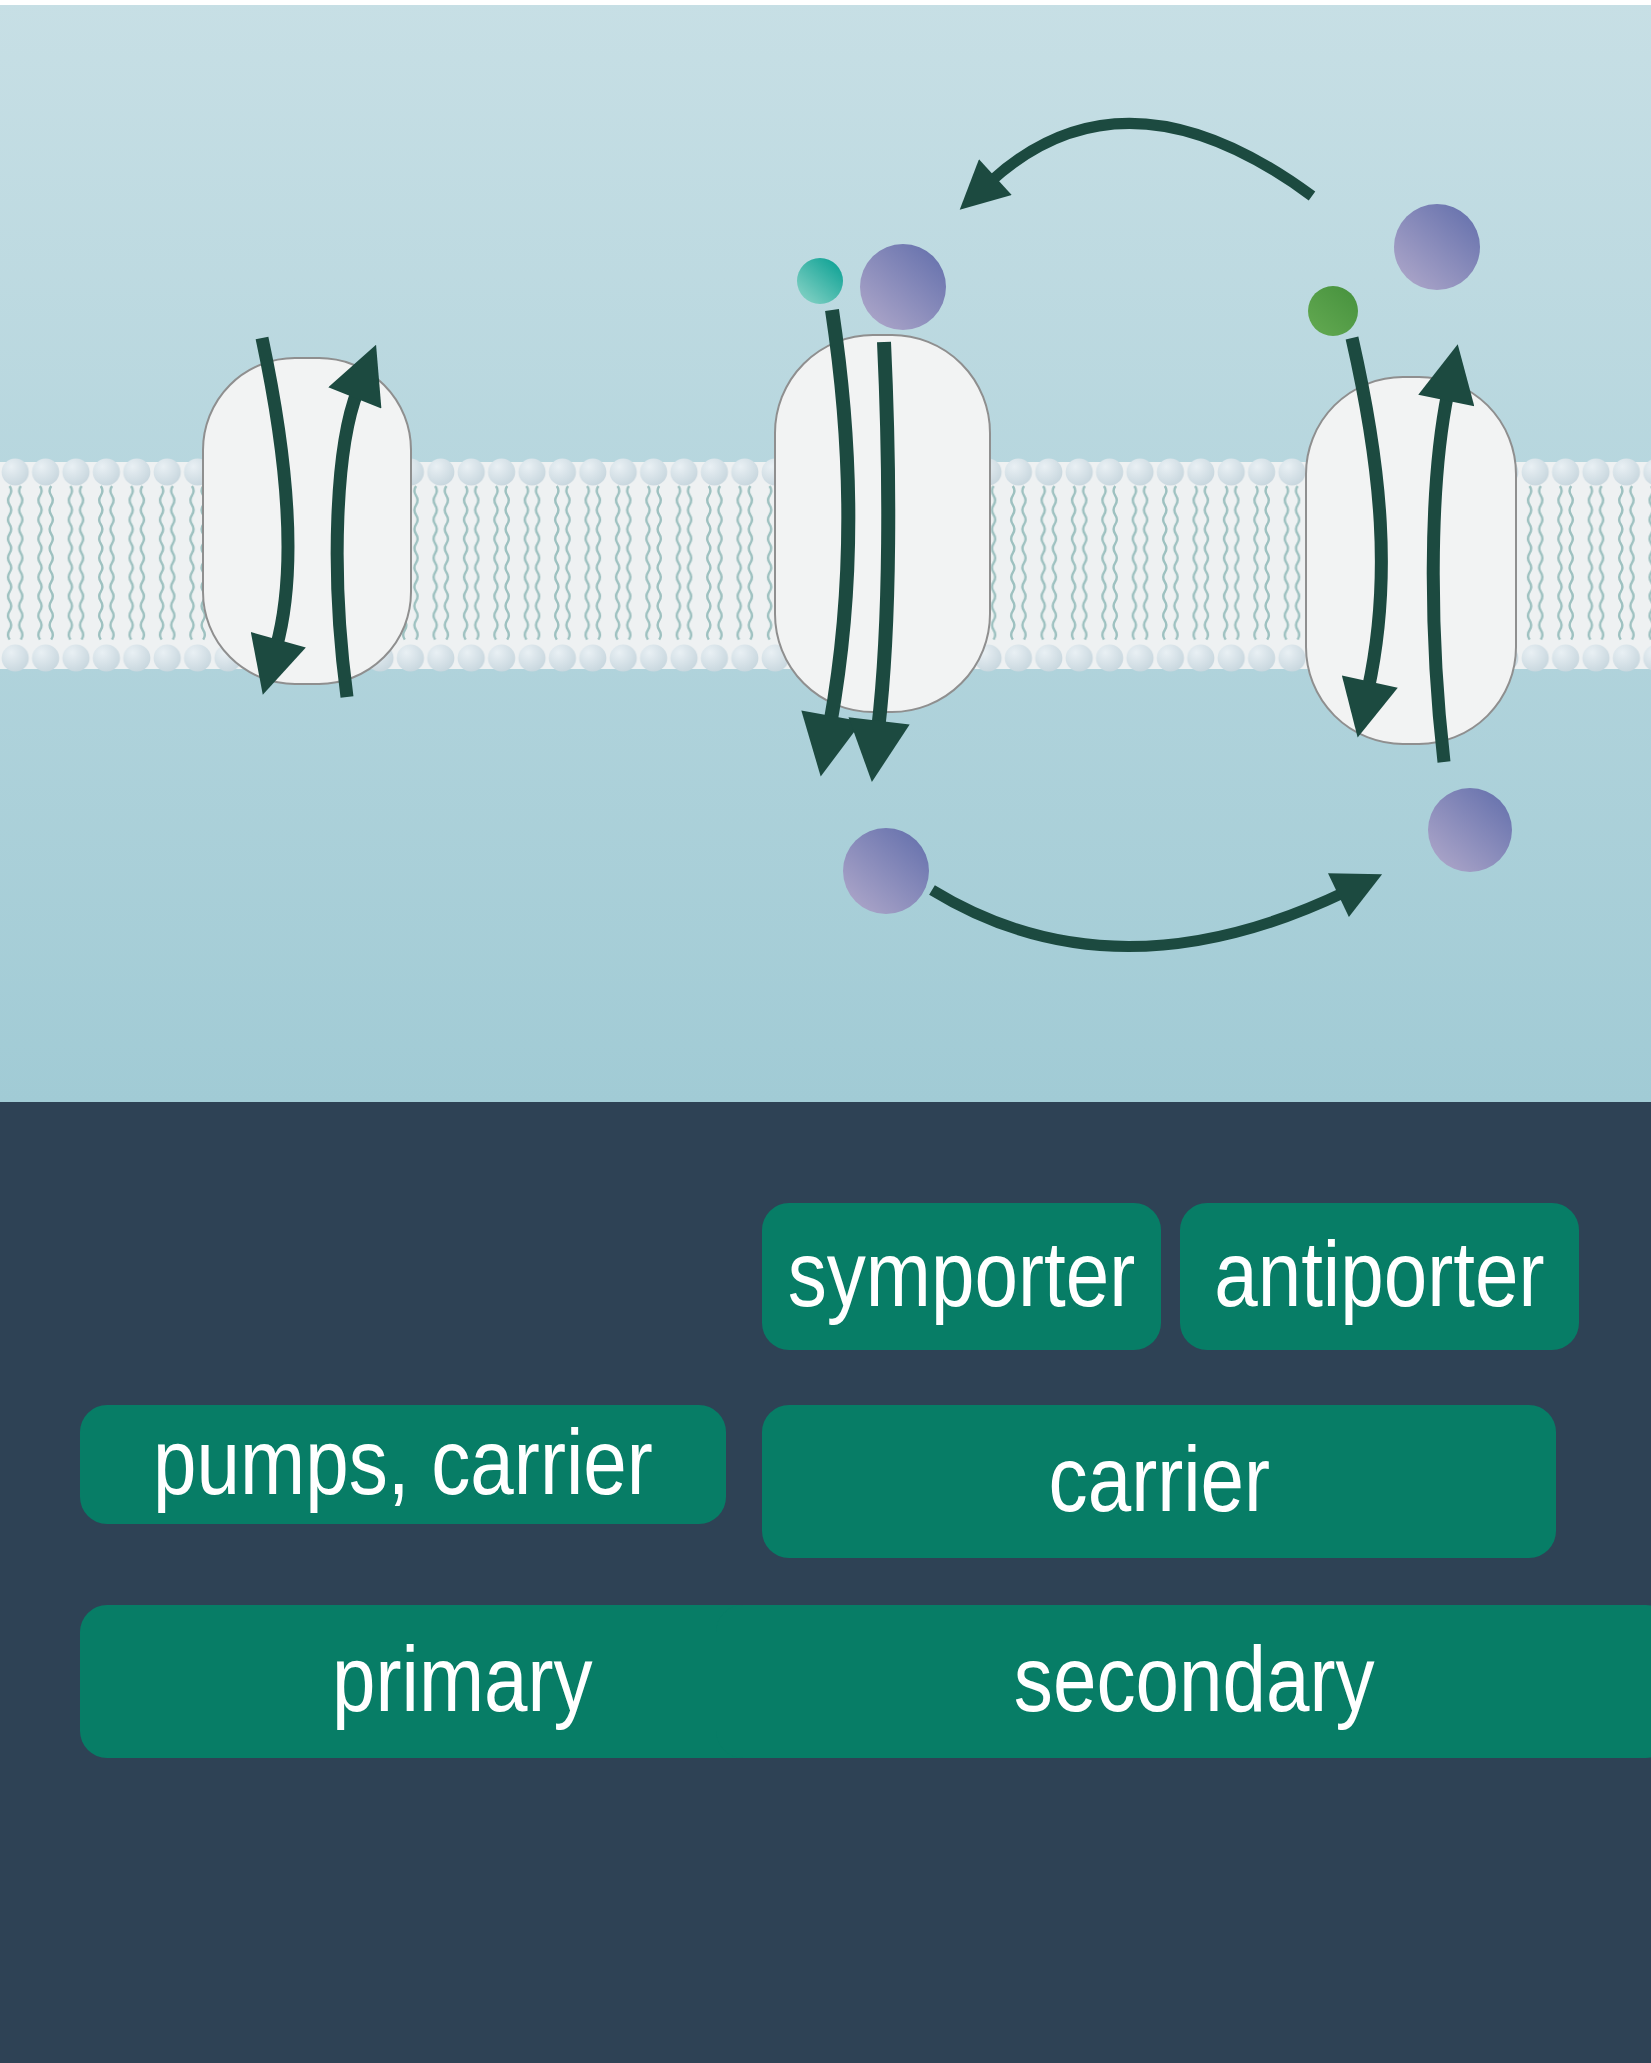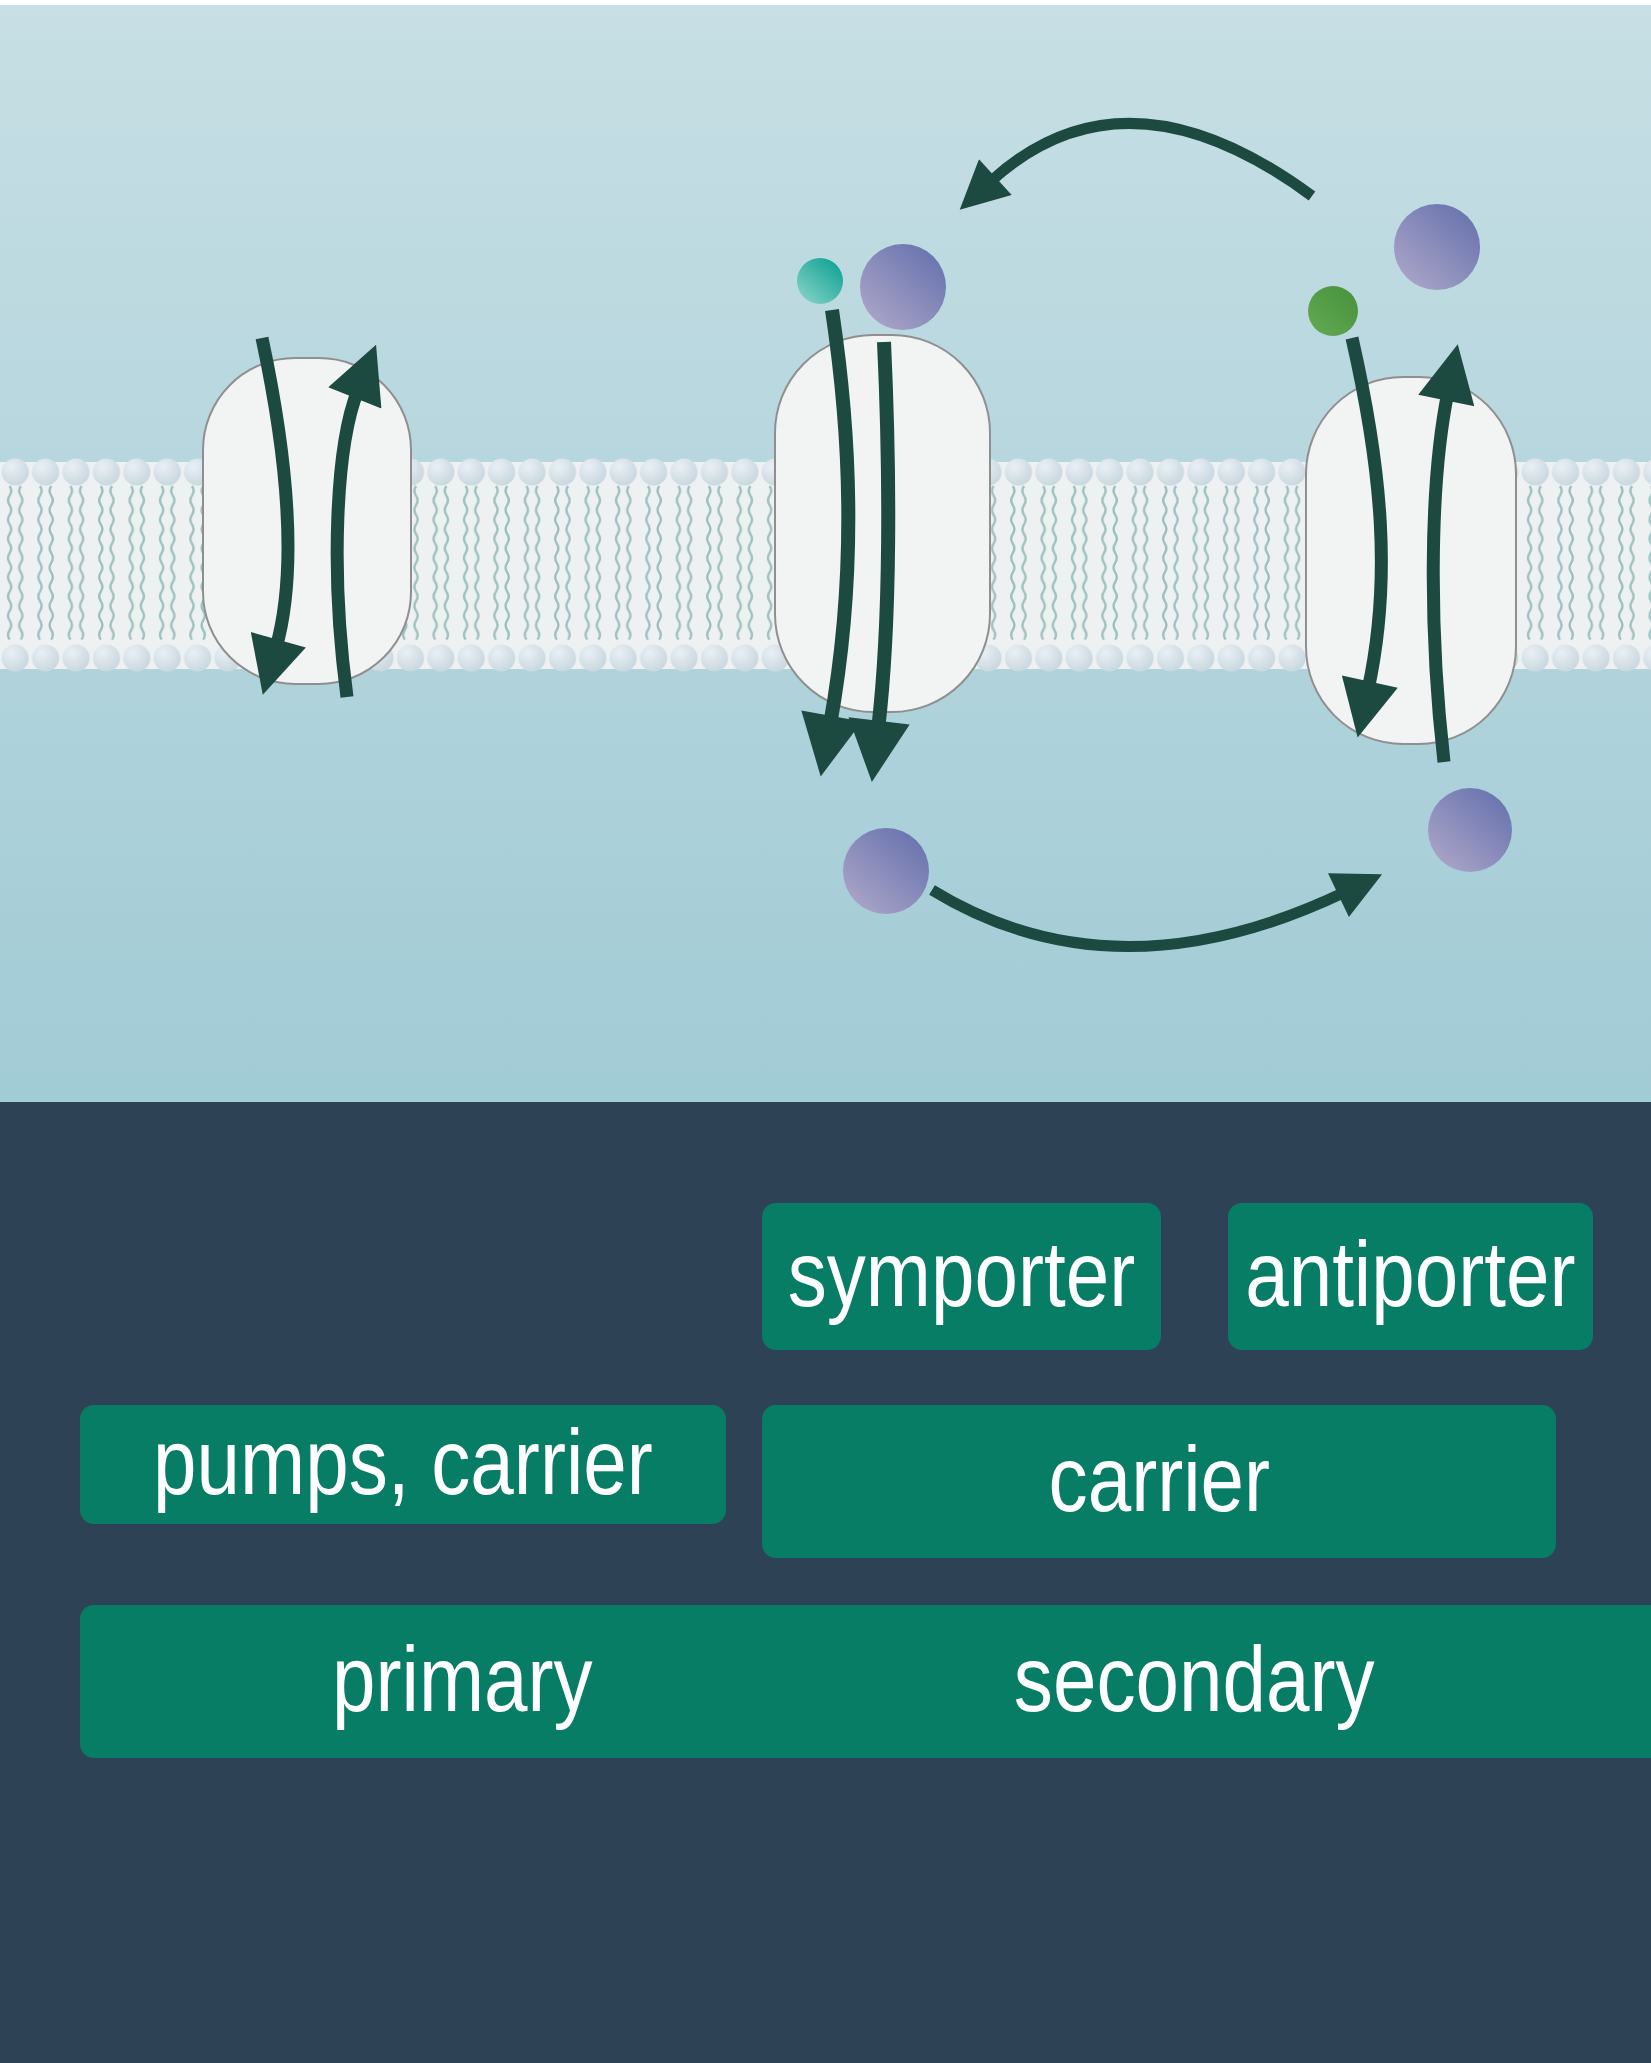--- a/index.html
+++ b/index.html
@@ -10,21 +10,21 @@
     font-family:"Liberation Sans", sans-serif;
   }
   #diagram-svg{position:absolute;left:0;top:0;display:block;}
   #panel{
     position:absolute;left:0;top:1102px;width:1651px;height:961px;
     background:#2e4255;
   }
   .chip{
     position:absolute;
     background:#077d66;
-    border-radius:14px;
+    border-radius:27px;
     display:flex;align-items:center;justify-content:center;
   }
   .chip .t{
     color:#ffffff;
     font-size:92px;
     line-height:1;
     white-space:nowrap;
     transform:scaleX(0.85);
     transform-origin:center center;
     letter-spacing:0px;
@@ -108,21 +108,21 @@
     <circle cx="1437" cy="247" r="43" fill="url(#gPurple)"></circle>
     <circle cx="1470" cy="830" r="42" fill="url(#gPurple)"></circle>
   </svg>
 
   <div id="panel">
 
     <div class="chip" style="left:762px;top:101px;width:399px;height:147px">
       <span class="t">symporter</span>
     </div>
 
-    <div class="chip" style="left:1228px;top:101px;width:365px;height:147px">
+    <div class="chip" style="left:1180px;top:101px;width:399px;height:147px">
       <span class="t">antiporter</span>
     </div>
 
     <div class="chip" style="left:80px;top:303px;width:646px;height:119px">
       <span class="t">pumps, carrier</span>
     </div>
 
     <div class="chip" style="left:762px;top:303px;width:794px;height:153px">
       <span class="t">carrier</span>
     </div>

